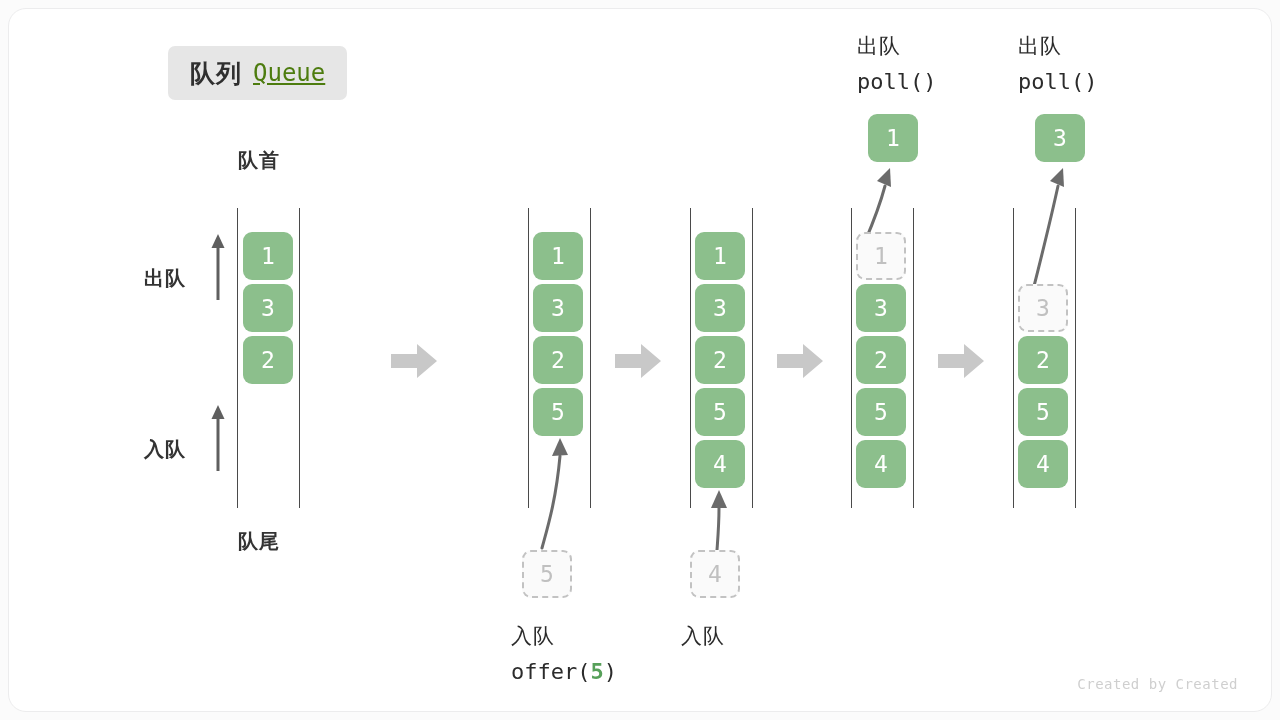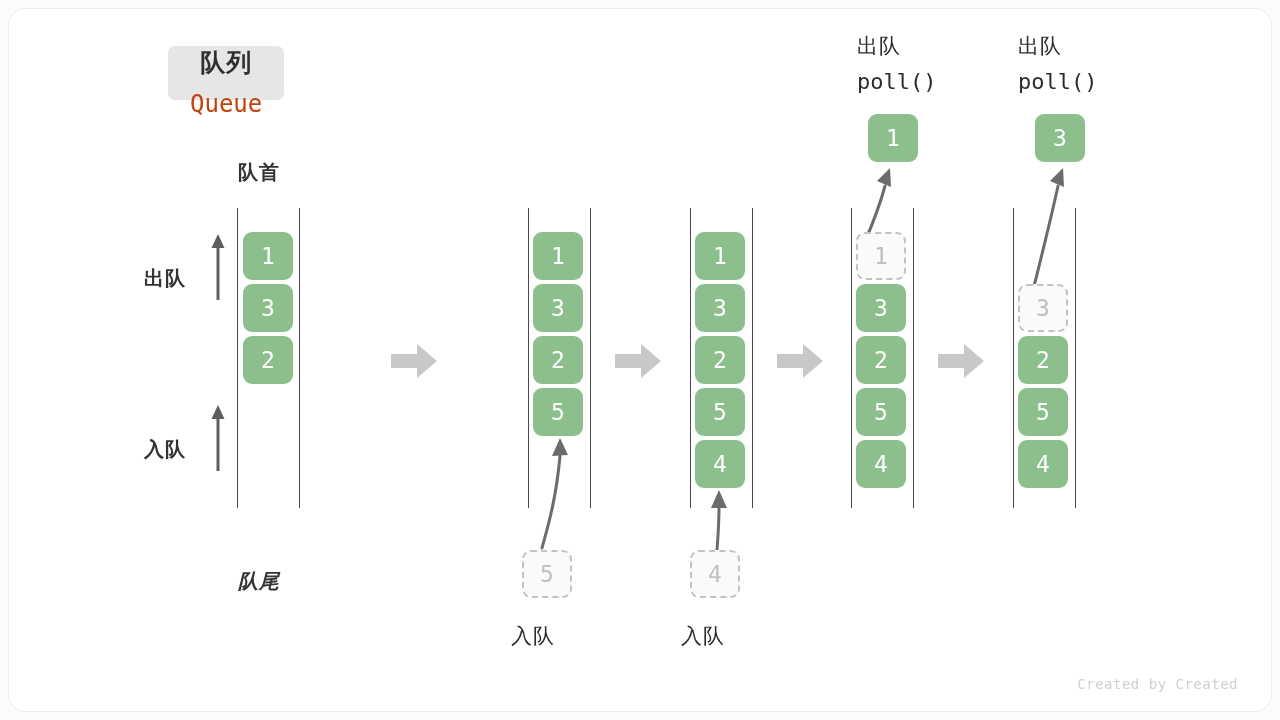--- a/index.html
+++ b/index.html
@@ -39,32 +39,32 @@
     position: absolute;
     left: 168px;
     top: 46px;
     height: 54px;
     padding: 0 22px;
     background: #e6e6e6;
     border-radius: 7px;
     display: flex;
     align-items: center;
     gap: 11px;
-    flex-direction: column;
   }
   .title-cn {
     font-size: 25px;
     font-weight: bold;
     color: #2f2f2f;
     letter-spacing: 1px;
   }
   .title-en {
     font-family: "DejaVu Sans Mono", monospace;
     font-size: 24px;
-    color: #c2410c;
+    color: #4d7c0f;
+    text-decoration: underline;
   }
 
   
   .lbl-cn {
     position: absolute;
     font-size: 20px;
     font-weight: bold;
     color: #333333;
     letter-spacing: 1px;
     white-space: nowrap;
@@ -145,22 +145,22 @@
 <body>
 
 <div id="canvas">
   <div class="card"></div>
 
   <div class="title-badge">
     <span class="title-cn">队列</span>
     <span class="title-en">Queue</span>
   </div>
 
-  <div class="lbl-cn" style="left:238px; top:159px;text-align:right;">队首</div>
-  <div class="lbl-cn" style="left:238px; top:568px;font-style:italic;">队尾</div>
+  <div class="lbl-cn" style="left:238px; top:147px;text-align:right;">队首</div>
+  <div class="lbl-cn" style="left:238px; top:528px;">队尾</div>
 
   <div class="lbl-cn" style="left:144px; top:265px;">出队</div>
   <svg class="v-arrow" style="left:206px; top:232px;" width="24" height="68" viewBox="0 0 24 68">
     <line x1="12" y1="68" x2="12" y2="12" stroke="#5f5f5f" stroke-width="3"></line>
     <polygon points="12,2 5.5,16 18.5,16" fill="#5f5f5f"></polygon>
   </svg>
 
   <div class="lbl-cn" style="left:144px; top:436px;">入队</div>
   <svg class="v-arrow" style="left:206px; top:403px;" width="24" height="68" viewBox="0 0 24 68">
     <line x1="12" y1="68" x2="12" y2="12" stroke="#5f5f5f" stroke-width="3"></line>
@@ -189,20 +189,21 @@
 
     <svg class="curve" style="left:520px; top:430px;" width="70" height="120" viewBox="0 0 70 120">
       <path d="M 22 118 C 28 96, 36 70, 40 26" stroke="#6b6b6b" stroke-width="3" fill="none" stroke-linecap="round"></path>
       <polygon points="40,8 32,26 48,25" fill="#6b6b6b"></polygon>
     </svg>
 
     <div class="cell ghost" style="left:522px; top:550px;">5</div>
 
     <div class="op-label" style="left:511px; top:618px;">
       <span class="op-cn">入队</span>
+      <span class="op-code"><span>offer(</span><span class="op-arg">5</span><span>)</span></span>
     </div>
   </div>
 
   <svg class="step-arrow" style="left:615px; top:341px;" width="48" height="40" viewBox="0 0 48 40">
     <polygon points="0,13 26,13 26,3 46,20 26,37 26,27 0,27" fill="#c8c8c8"></polygon>
   </svg>
 
   <div>
     <div class="rail" style="left:690px; top:208px; height:300px;"></div>
     <div class="rail" style="left:752px; top:208px; height:300px;"></div>

